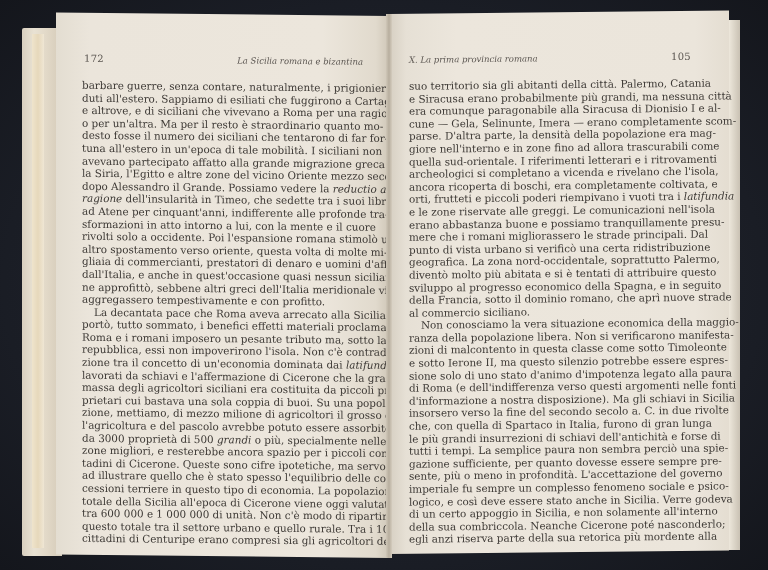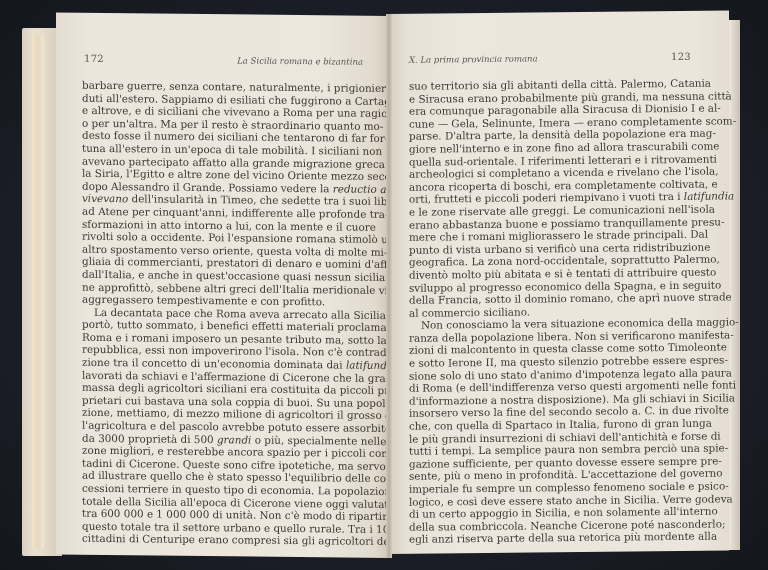--- a/index.html
+++ b/index.html
@@ -81,21 +81,21 @@
     <div class="text" id="left-text">
         <span class="line">barbare guerre, senza contare, naturalmente, i prigionieri ven-</span>
         <span class="line">duti all'estero. Sappiamo di esiliati che fuggirono a Cartagine</span>
         <span class="line">e altrove, e di siciliani che vivevano a Roma per una ragione</span>
         <span class="line">o per un'altra. Ma per il resto è straordinario quanto mo-</span>
         <span class="line">desto fosse il numero dei siciliani che tentarono di far for-</span>
         <span class="line">tuna all'estero in un'epoca di tale mobilità. I siciliani non</span>
         <span class="line">avevano partecipato affatto alla grande migrazione greca verso</span>
         <span class="line">la Siria, l'Egitto e altre zone del vicino Oriente mezzo secolo</span>
         <span class="line">dopo Alessandro il Grande. Possiamo vedere la <em>reductio ad</em></span>
-        <span class="line"><em>vivevano</em> dell'insularità in Timeo, che sedette tra i suoi libri</span>
+        <span class="line"><em>ragione</em> dell'insularità in Timeo, che sedette tra i suoi libri</span>
         <span class="line">ad Atene per cinquant'anni, indifferente alle profonde tra-</span>
         <span class="line">sformazioni in atto intorno a lui, con la mente e il cuore</span>
         <span class="line">rivolti solo a occidente. Poi l'espansione romana stimolò un</span>
         <span class="line">altro spostamento verso oriente, questa volta di molte mi-</span>
         <span class="line">gliaia di commercianti, prestatori di denaro e uomini d'affari</span>
         <span class="line">dall'Italia, e anche in quest'occasione quasi nessun siciliano</span>
         <span class="line">ne approfittò, sebbene altri greci dell'Italia meridionale vi si</span>
         <span class="line last">aggregassero tempestivamente e con profitto.</span>
         <span class="line indent">La decantata pace che Roma aveva arrecato alla Sicilia</span>
         <span class="line">portò, tutto sommato, i benefici effetti materiali proclamati.</span>
@@ -115,21 +115,21 @@
         <span class="line">totale della Sicilia all'epoca di Cicerone viene oggi valutata</span>
         <span class="line">tra 600 000 e 1 000 000 di unità. Non c'è modo di ripartire</span>
         <span class="line">questo totale tra il settore urbano e quello rurale. Tra i 10 000</span>
         <span class="line">cittadini di Centuripe erano compresi sia gli agricoltori del</span>
       </div>
   </div>
 
   <div class="page right">
     <div class="running-head">
       <span class="title">X. La prima provincia romana</span>
-      <span class="folio">123</span>
+      <span class="folio">105</span>
     </div>
     <div class="text" id="right-text">
         <span class="line">suo territorio sia gli abitanti della città. Palermo, Catania</span>
         <span class="line">e Siracusa erano probabilmente più grandi, ma nessuna città</span>
         <span class="line">era comunque paragonabile alla Siracusa di Dionisio I e al-</span>
         <span class="line">cune — Gela, Selinunte, Imera — erano completamente scom-</span>
         <span class="line">parse. D'altra parte, la densità della popolazione era mag-</span>
         <span class="line">giore nell'interno e in zone fino ad allora trascurabili come</span>
         <span class="line">quella sud-orientale. I riferimenti letterari e i ritrovamenti</span>
         <span class="line">archeologici si completano a vicenda e rivelano che l'isola,</span>

